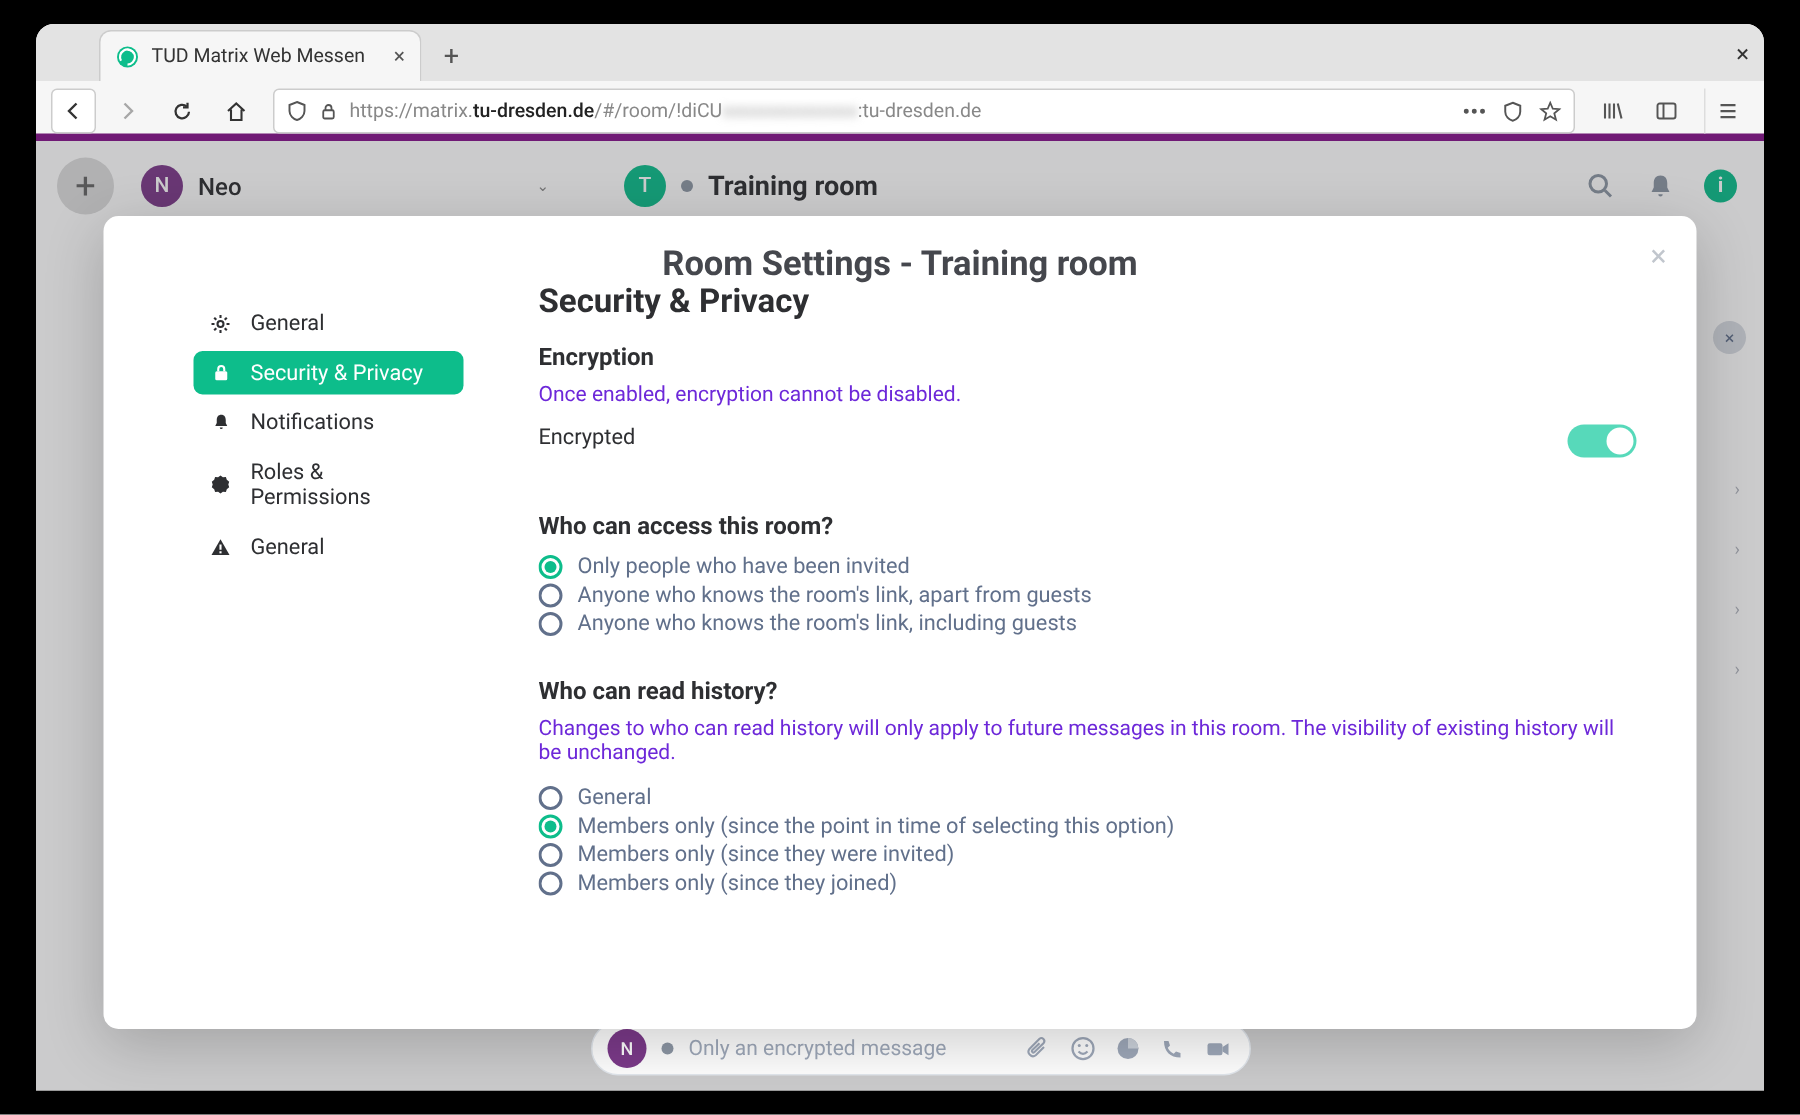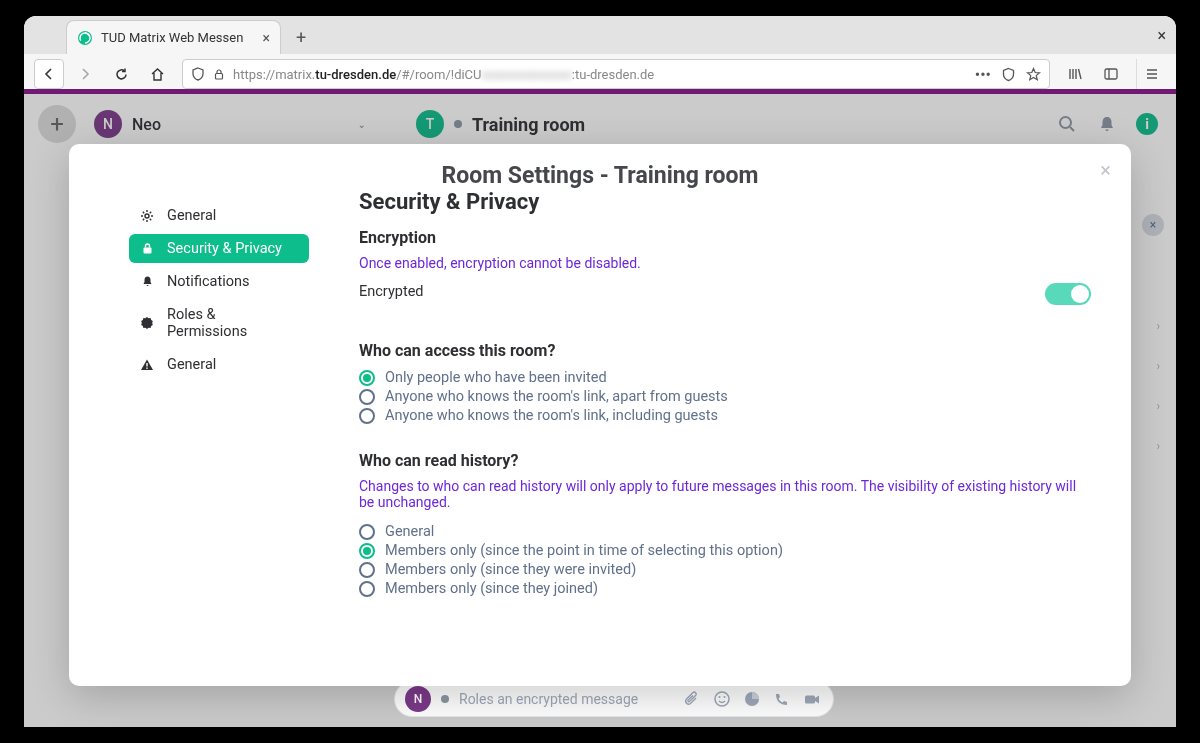--- a/index.html
+++ b/index.html
@@ -224,21 +224,21 @@
       <div class="sliver-chevron">›</div>
     </div>
 
     <div class="app-overlay"></div>
 
     <div class="composer">
       <div class="avatar" style="background:#7c3a8a">
           <span>N</span>
         </div>
       <span class="presence-dot"></span>
-      <span class="placeholder">Roles an encrypted message</span>
+      <span class="placeholder">Only an encrypted message</span>
       <span class="c-icon">
         <svg width="18" height="18" viewBox="0 0 18 18">
             <path d="M13 8 L7.5 13.5 a3 3 0 0 1 -4.2 -4.2 L10 2.5 a2 2 0 0 1 2.8 2.8 L6.5 11.5 a1 1 0 0 1 -1.4 -1.4 L10 5.5" fill="none" stroke="#9fa9ba" stroke-width="1.4"></path>
           </svg>
       </span>
       <span class="c-icon">
         <svg width="18" height="18" viewBox="0 0 18 18">
             <circle cx="9" cy="9" r="7" fill="none" stroke="#9fa9ba" stroke-width="1.5"></circle>
             <circle cx="6.5" cy="7" r="1" fill="#9fa9ba"></circle>
             <circle cx="11.5" cy="7" r="1" fill="#9fa9ba"></circle>

